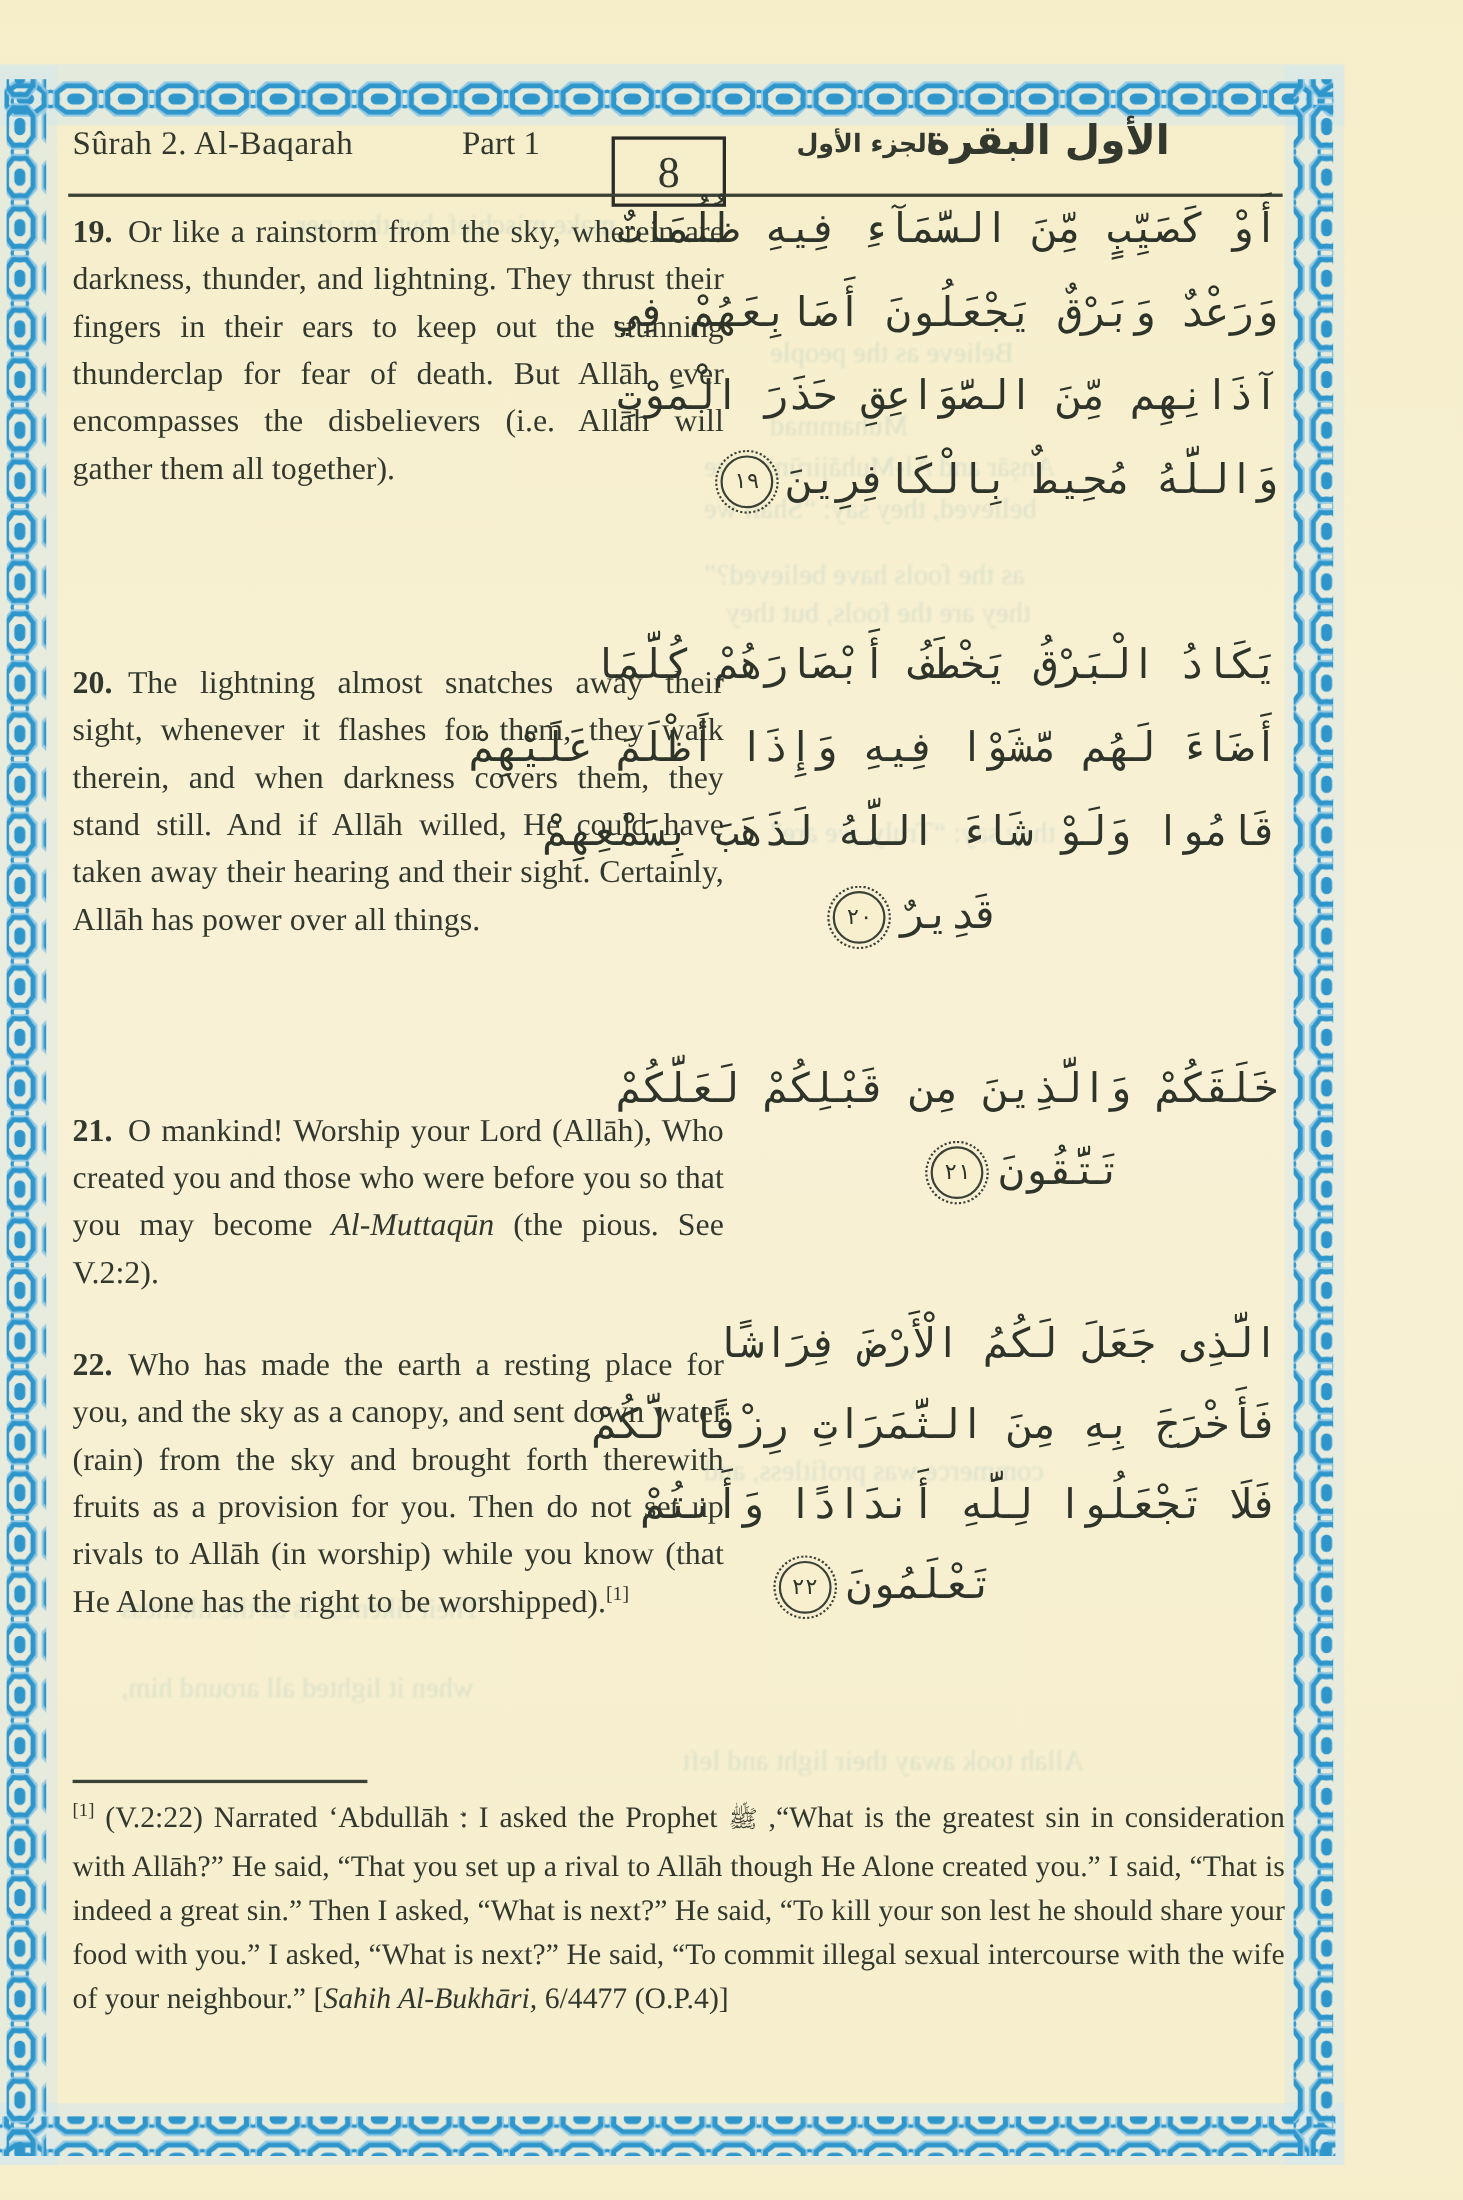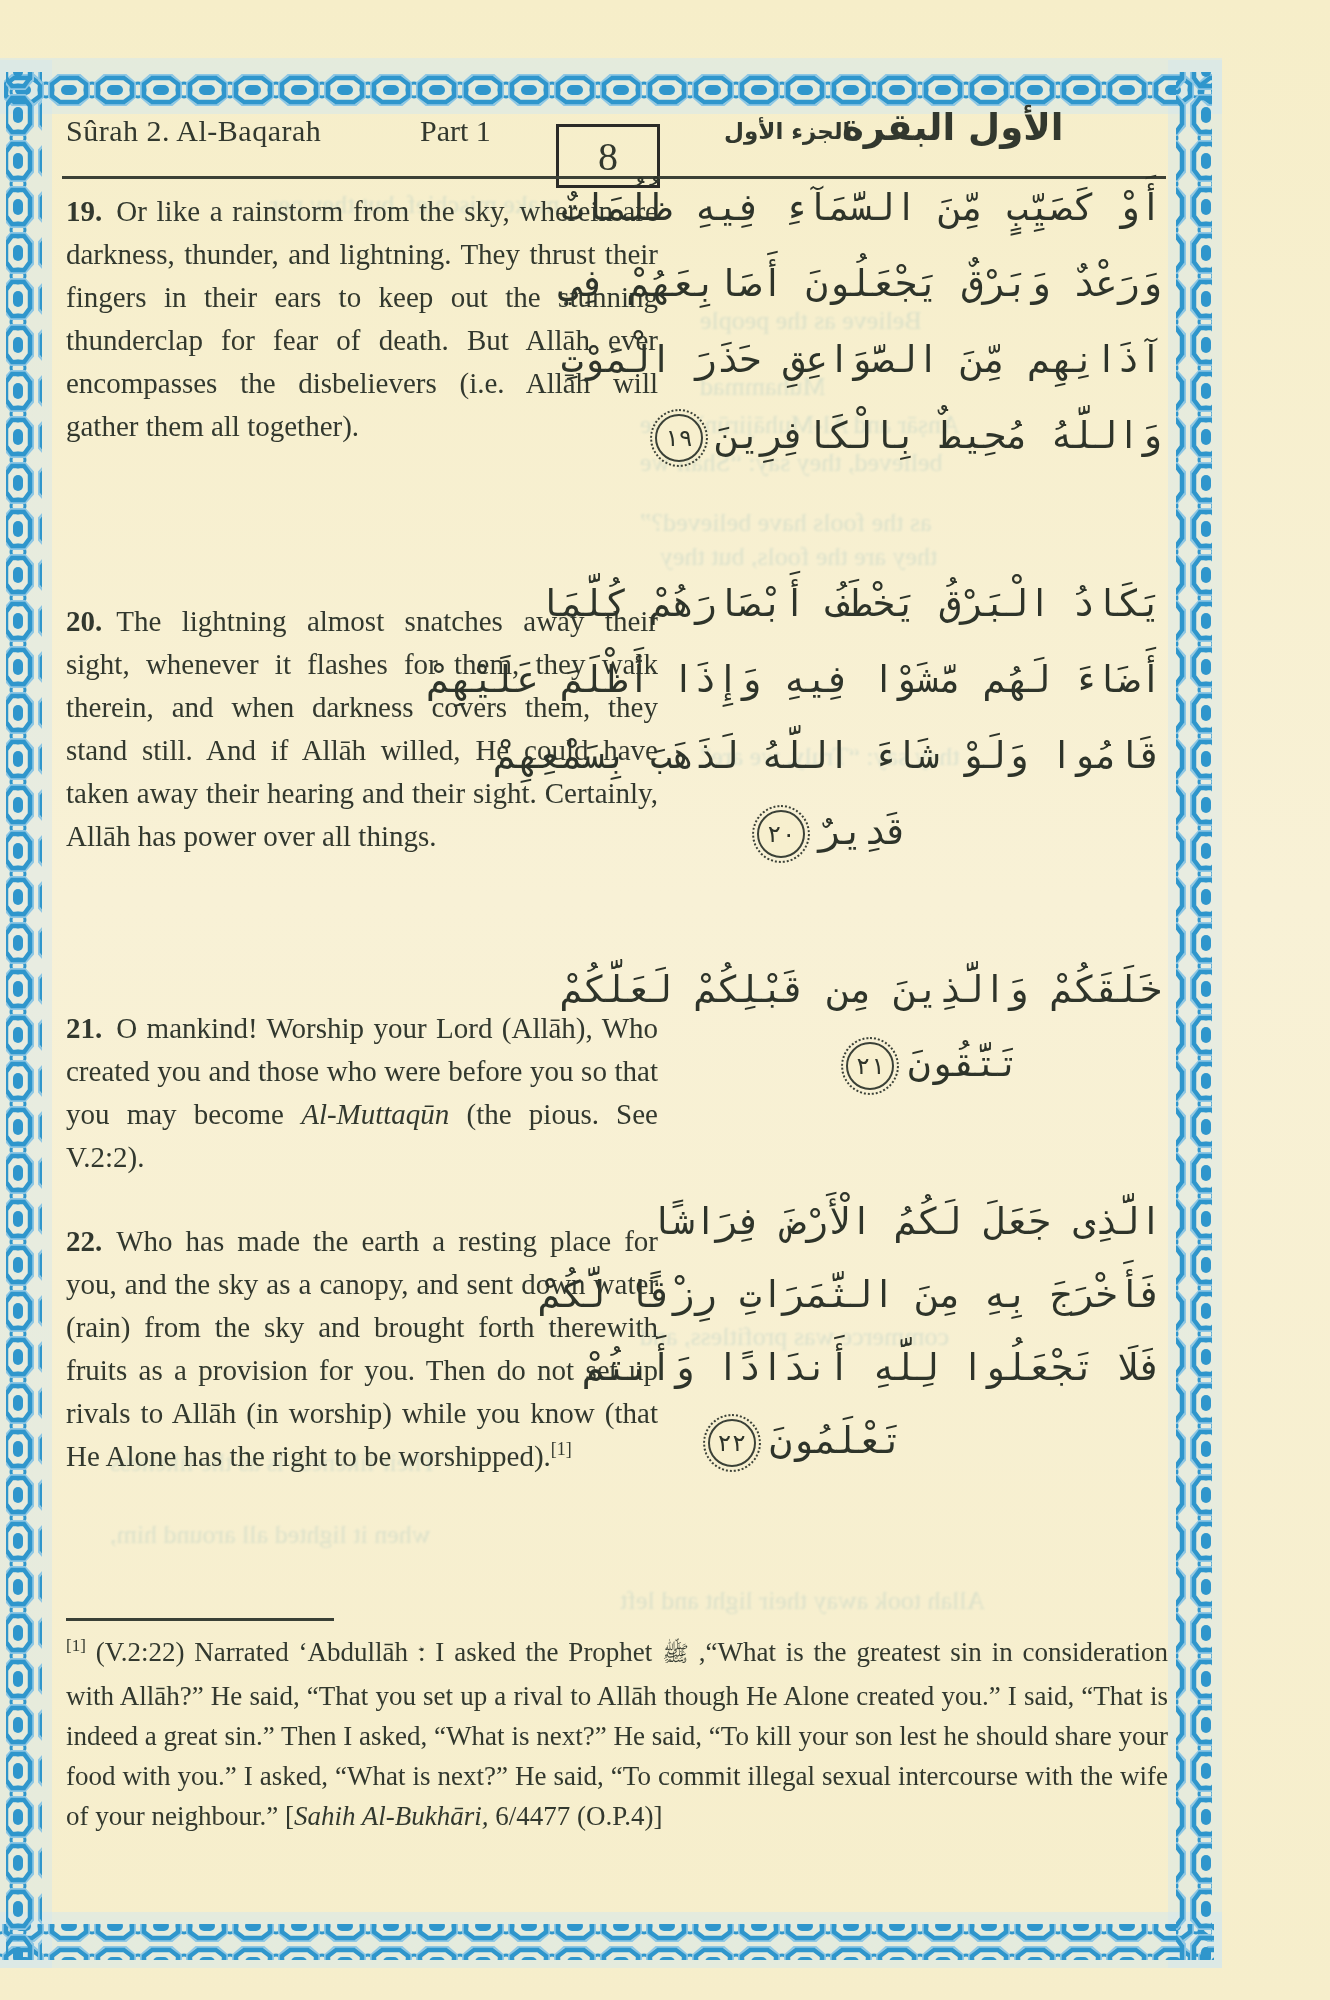--- a/index.html
+++ b/index.html
@@ -56,21 +56,21 @@
   .ar{
     position:absolute;left:690px;width:472px;direction:rtl;text-align:center;
     font-family:Liberation Mono, monospace;color:#2e342a;
     font-size:37px;
   }
   .ar .ln{height:76px;display:block;white-space:nowrap;}
   .vmark{
     display:inline-flex;align-items:center;justify-content:center;
     width:44px;height:44px;border:2.5px solid var(--ink-soft);border-radius:50%;
     outline:2px dotted var(--ink-soft);outline-offset:3px;
-    font-size:24px;margin:0 14px;vertical-align:middle;background:var(--paper);
+    font-size:20px;margin:0 14px;vertical-align:middle;background:var(--paper);
   }
   
   .fn-rule{left:66px;top:1618px;width:268px;height:3px;background:#3a4036;}
   .fn{
     position:absolute;left:66px;top:1632px;width:1102px;
     font-size:27px;line-height:40px;text-align:justify;margin:0;
   }
   .fn sup{font-size:17px;line-height:0;}
   .fn .it{font-style:italic;}
   .glyph{font-family:"DejaVu Sans",sans-serif;font-size:22px;}

